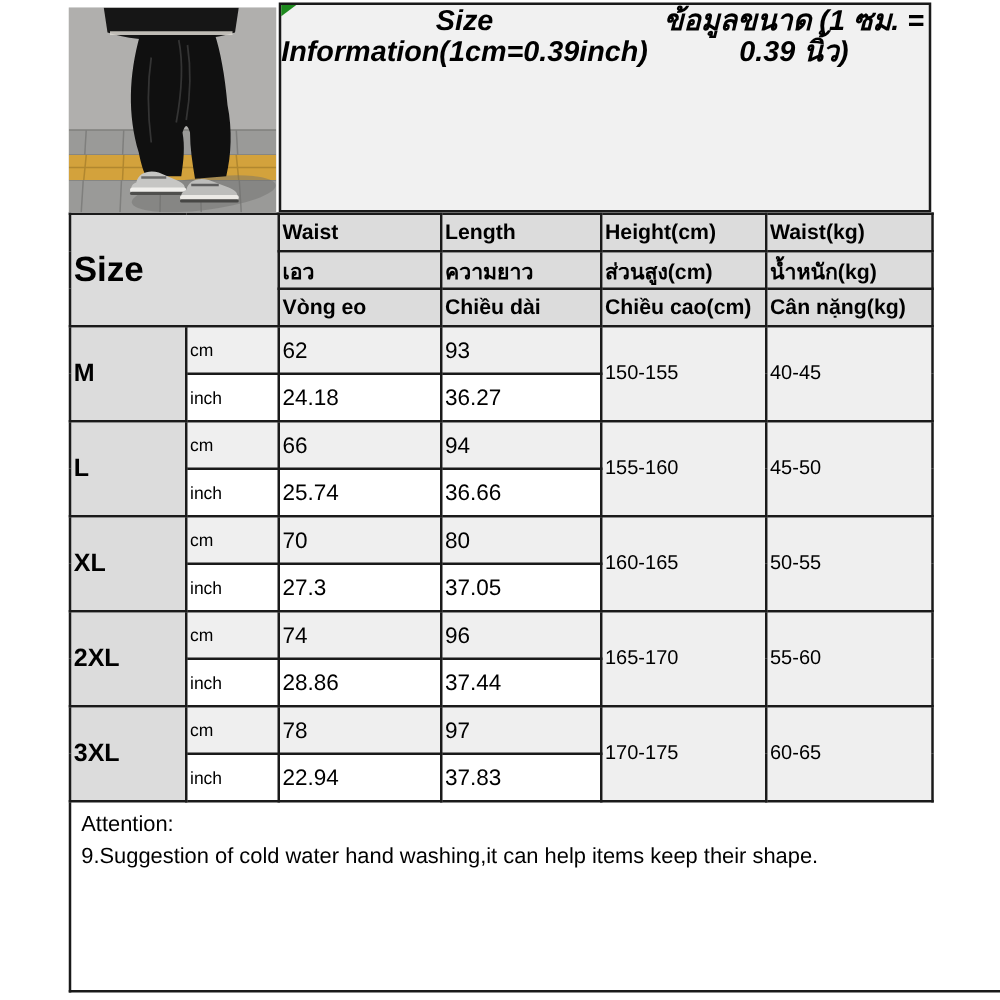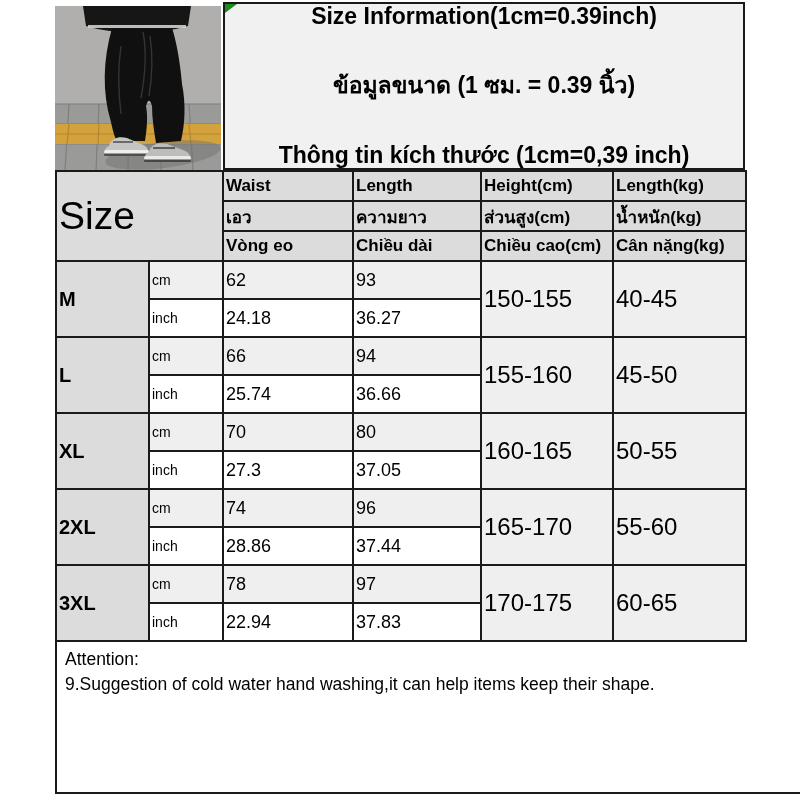--- a/index.html
+++ b/index.html
@@ -13,49 +13,49 @@
   
   .top{display:flex;height:168px;}
   .photo{
     width:166px;height:164px;margin-top:4px;flex:0 0 auto;
     position:relative;overflow:hidden;background:#b0afad;
   }
   .photo svg{display:block;}
   .title-box{
     flex:1;margin-left:2px;background:var(--title_bg,#f1f1f1);
     border:2px solid var(--border,#2a2a2a);
-    display:flex;flex-direction:column;justify-content:space-between;
-    text-align:center;position:relative;gap:9px;
+    display:flex;flex-direction:row;justify-content:space-between;
+    text-align:center;position:relative;gap:9px;font-style:italic;
   }
   .title-line{font-weight:bold;font-size:23px;line-height:1.1;}
   .corner-accent{
     position:absolute;top:0;left:0;width:0;height:0;
     border-top:9px solid var(--accent_green,#1e8a1e);
     border-right:12px solid transparent;
   }
 
   
   table.size-table{
     border-collapse:collapse;table-layout:fixed;width:690px;margin-top:0;
   }
   .size-table th,.size-table td{
     border:2px solid var(--border,#1a1a1a);
     text-align:left;vertical-align:middle;
     overflow:hidden;white-space:nowrap;padding:0 2px;
   }
   .size-table thead tr{height:30px;}
   .size-table tbody tr{height:38px;}
   .hdr{background:var(--header_gray,#dcdcdc);font-weight:bold;font-size:17px;}
-  .size-big{background:var(--header_gray,#d9d9d9);font-size:39px;font-weight:normal;}
+  .size-big{background:var(--header_gray,#d9d9d9);font-size:28px;font-weight:bold;}
   .size-label{background:var(--header_gray,#dcdcdc);font-weight:bold;font-size:20px;}
   .unit-label{font-weight:normal;font-size:14px;}
   .row-cm{background:var(--row_gray,#efefef);}
   .row-inch{background:#ffffff;margin-left:36px;}
   .val{font-size:18px;font-weight:normal;}
-  .span-cell{background:var(--row_gray,#efefef);font-size:24px;}
+  .span-cell{background:var(--row_gray,#efefef);font-size:16px;}
 
   
   .attention{
     width:782px;box-sizing:border-box;min-height:152px;
     border:2px solid var(--border,#1a1a1a);border-top:none;
     padding:5px 6px 8px 8px;
     font-size:17.5px;line-height:1.42;
   }
   .attention p{margin:0;}
 </style>
@@ -125,40 +125,39 @@
           <rect x="1" y="14" width="47" height="4" rx="2" fill="#eceae6"></rect>
           <rect x="1" y="17.4" width="47" height="2.6" rx="1.3" fill="#474745"></rect>
         </g>
       </svg>
     </div>
 
     <div class="title-box">
       <div class="corner-accent"></div>
       <div class="title-line">Size Information(1cm=0.39inch)</div>
       <div class="title-line">ข้อมูลขนาด (1 ซม. = 0.39 นิ้ว)</div>
-      <div class="title-line">Thông tin kích thước (1cm=0,39 inch)</div>
     </div>
   </div>
 
   <table class="size-table">
     <colgroup>
       <col style="width:93px">
         <col style="width:74px">
         <col style="width:130px">
       <col style="width:128px">
         <col style="width:132px">
         <col style="width:133px">
     </colgroup>
     <thead>
       <tr>
         <th class="size-big" rowspan="3" colspan="2">Size</th>
         <th class="hdr">Waist</th>
         <th class="hdr">Length</th>
         <th class="hdr">Height(cm)</th>
-        <th class="hdr">Length(kg)</th>
+        <th class="hdr">Waist(kg)</th>
       </tr>
       <tr>
         <th class="hdr">เอว</th>
         <th class="hdr">ความยาว</th>
         <th class="hdr">ส่วนสูง(cm)</th>
         <th class="hdr">น้ำหนัก(kg)</th>
       </tr>
       <tr>
         <th class="hdr">Vòng eo</th>
         <th class="hdr">Chiều dài</th>

